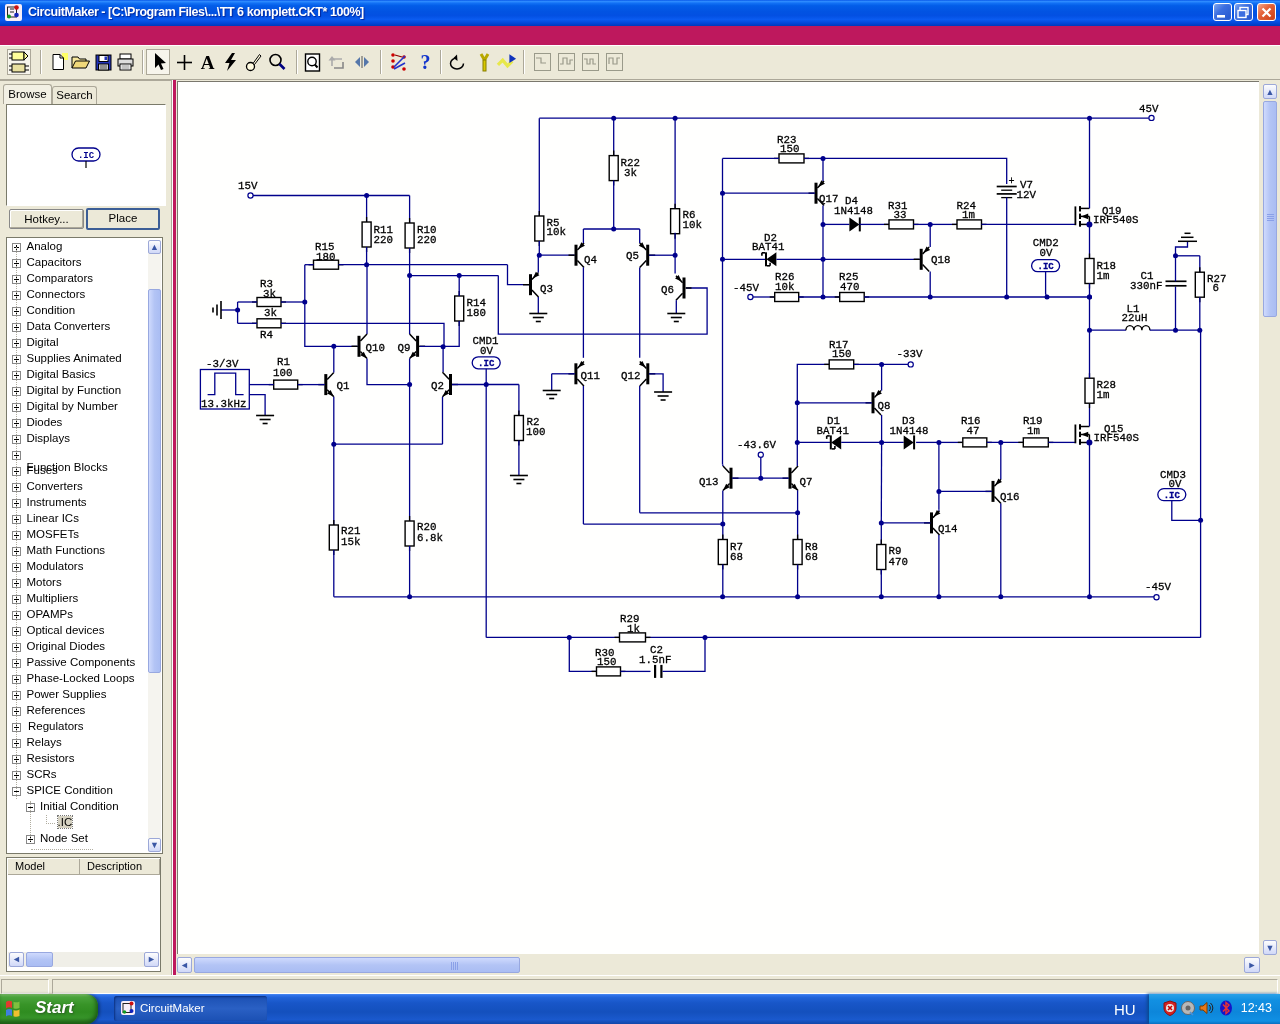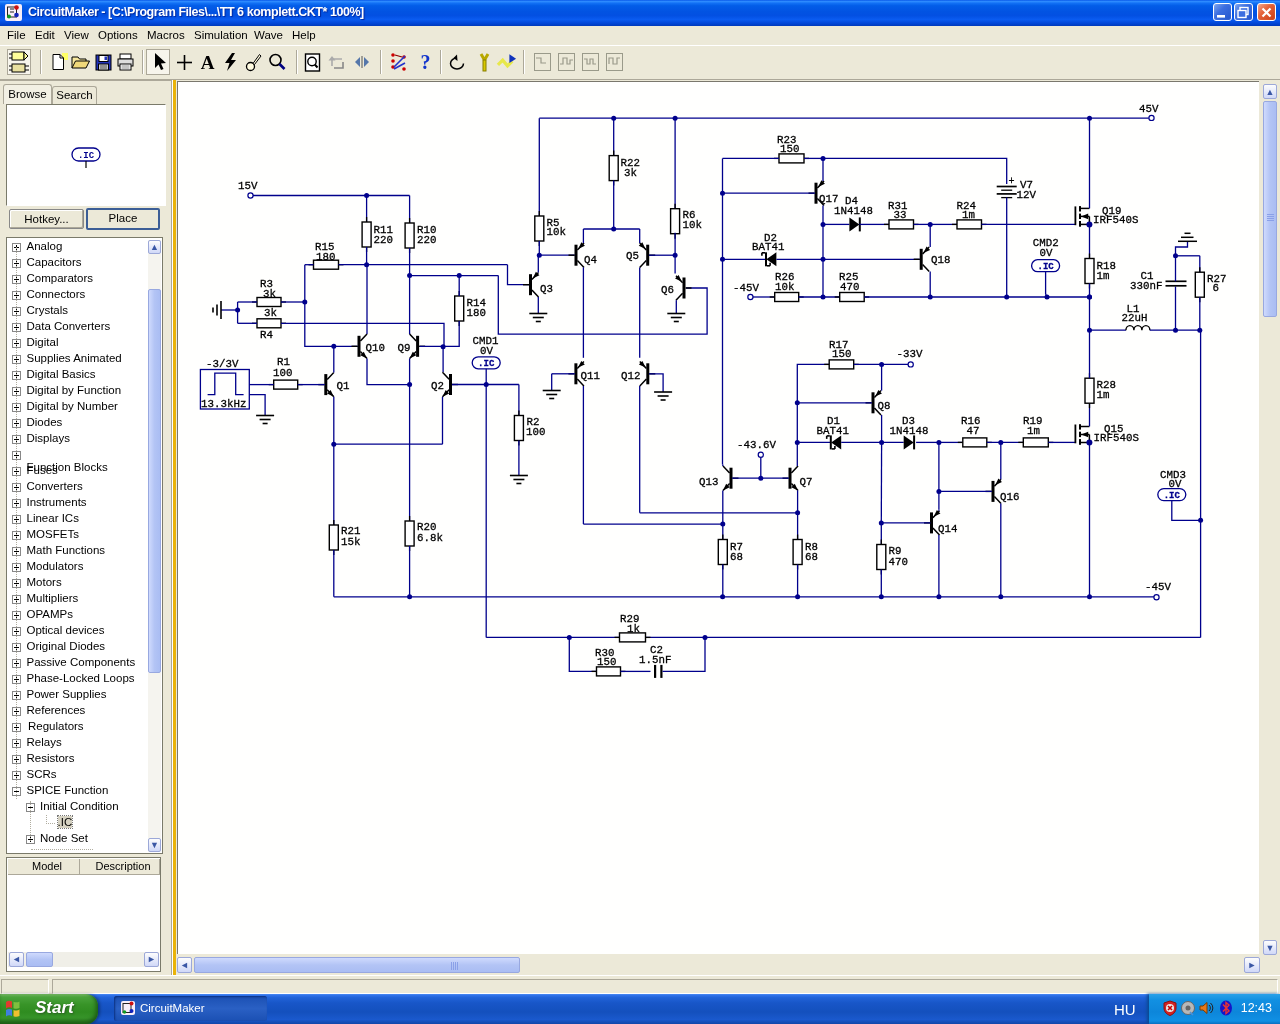--- a/index.html
+++ b/index.html
@@ -1,15 +1,15 @@
 <!DOCTYPE html>
 <html><head><meta charset="utf-8"><style>
 * { margin:0; padding:0; box-sizing:border-box; }
 html,body { width:1280px; height:1024px; overflow:hidden; font-family:"Liberation Sans",sans-serif; }
-#scr { position:relative; width:1280px; height:1024px; background:#eab308;padding-left:47px; }
+#scr { position:relative; width:1280px; height:1024px; background:#be185d;padding-left:47px; }
 #titlebar { position:absolute; left:0; top:0; width:1280px; height:26px;
   background:linear-gradient(180deg,#0a59e9 0%,#2e8cff 6%,#1271f5 12%,#035de8 22%,#0253e2 45%,#0350e2 60%,#0a5bf0 75%,#0146d6 90%,#0039bb 100%); }
 #title-ic { position:absolute; left:5px; top:4px; width:17px; height:17px; background:#f8eef8; border-radius:2px; }
 #title-txt { position:absolute; left:28px; top:5px; color:#fff; font-size:12.5px; font-weight:bold; letter-spacing:-0.45px; text-shadow:1px 1px 1px #00259c; }
 .capbtn { position:absolute; top:3px; width:18.5px; height:18px; border-radius:3px; border:1px solid #fff;
   color:#fff; font-size:12px; text-align:center; line-height:17px;
   background:linear-gradient(135deg,#7ba4ee 0%,#3c6ee0 40%,#2355cc 100%); box-shadow:inset 0 0 2px #fff3; }
 #btn-close { background:linear-gradient(135deg,#f2a68a 0%,#e4633a 40%,#ca3c12 100%); }
 #menubar { position:absolute; left:0; top:26px; width:1280px; height:19px; background:#ece9d8; font-size:11.5px; color:#000; }
 #menubar span { position:absolute; top:3px; }
@@ -29,21 +29,21 @@
 #treebox { position:absolute; left:6px; top:156px; width:157px; height:617px; background:#fff; border:1px solid #7a7a6a; overflow:hidden; }
 .trow { position:absolute; font-size:11.5px; color:#000; white-space:nowrap; }
 .trow.sel { background:#d6d2c2; outline:1px dotted #777; }
 .pbox { position:absolute; width:9px; height:9px; border:1px solid #888; background:#fff; }
 .pbox span { position:absolute; left:1px; top:3px; width:5px; height:1px; background:#000; }
 .pbox i { position:absolute; left:3px; top:1px; width:1px; height:5px; background:#000; }
 #treescroll { position:absolute; right:1px; top:2px; width:13px; height:612px; background:#f5f4ef; }
 .tdot { position:absolute; width:1px; border-left:1px dotted #b0ada0; }
 .tdoth { position:absolute; height:1px; border-top:1px dotted #b0ada0; }
 #modelbox { position:absolute; left:6px; top:775.5px; width:155px; height:115px; background:#fff; border:1px solid #7a7a6a; }
-.mhdr { position:absolute; top:1px; height:16px; background:#ece9d8; border-right:1px solid #aca899; border-bottom:1px solid #aca899; font-size:11px; padding-left:7px; line-height:15px;text-align:center; }
+.mhdr { position:absolute; top:1px; height:16px; background:#ece9d8; border-right:1px solid #aca899; border-bottom:1px solid #aca899; font-size:11px; padding-left:7px; line-height:15px; }
 #mscroll { position:absolute; left:1px; bottom:4px; height:15px; right:1px; background:#f0efe8; }
 
 .sbtn { position:absolute; background:linear-gradient(180deg,#fdfdfd,#d0d8f8); border:1px solid #9ca8d8; border-radius:2px; color:#3a57a5; display:flex; align-items:center; justify-content:center; font-size:9px; font-weight:bold; }
 .sthumb { position:absolute; background:linear-gradient(90deg,#cfdafd,#b3c4f5 50%,#aabdf3); border:1px solid #98a8e0; border-radius:2px; }
 .sthumbh { position:absolute; background:linear-gradient(180deg,#cfdafd,#b3c4f5 50%,#aabdf3); border:1px solid #98a8e0; border-radius:2px; }
 
 #schemwrap { position:absolute; left:176px; top:80px; width:1104px; height:895px; background:#ece9d8; }
 #canvas { position:absolute; left:1px; top:1px; width:1082px; height:872.5px; background:#fffffe; border-left:1px solid #7a786d; border-top:1px solid #7a786d; }
 
 #statusbar { position:absolute; left:0; top:975px; width:1280px; height:20px; background:#ece9d8; border-top:1px solid #fff; }
@@ -81,30 +81,20 @@
           <rect x="3" y="11" width="8" height="2.6" fill="#fff"></rect>
         </svg></div>
     <div class="capbtn" style="right:27.5px"><svg width="17" height="17" viewBox="0 0 17 17">
           <rect x="5" y="3.5" width="8" height="7" fill="none" stroke="#fff" stroke-width="1.4"></rect>
           <rect x="3" y="6.5" width="8" height="7" fill="#3c6ee0" stroke="#fff" stroke-width="1.4"></rect>
         </svg></div>
     <div class="capbtn" id="btn-close" style="right:4.5px"><svg width="17" height="17" viewBox="0 0 17 17">
           <path d="M4.5 4.5 L12.5 12.5 M12.5 4.5 L4.5 12.5" stroke="#fff" stroke-width="2.2"></path>
         </svg></div>
   </div>
-  <div id="menubar">
-    <span style="left:7px">File</span>
-      <span style="left:35px">Edit</span>
-      <span style="left:64px">View</span>
-    <span style="left:98px">Options</span>
-      <span style="left:147px">Macros</span>
-      <span style="left:194px">Simulation</span>
-    <span style="left:254px">Wave</span>
-      <span style="left:292px">Help</span>
-  </div>
   <div id="toolbar">
       <div class="tbtn pressed" style="left:7px;width:24px">
         <svg width="22" height="24" viewBox="0 0 22 24">
           <rect x="4" y="2" width="12" height="8" fill="#ffff99" stroke="#000"></rect>
           <polygon points="16,2 20,6 16,10" fill="#ffff99" stroke="#000"></polygon>
           <line x1="1" y1="4" x2="4" y2="4" stroke="#000"></line>
           <line x1="1" y1="8" x2="4" y2="8" stroke="#000"></line>
           <rect x="4" y="14" width="13" height="8" fill="#e8e0a0" stroke="#000"></rect>
           <line x1="1" y1="16" x2="4" y2="16" stroke="#000"></line>
           <line x1="1" y1="20" x2="4" y2="20" stroke="#000"></line>
@@ -302,21 +292,21 @@
 <div class="trow" style="left:19.5px;top:33.5px">Comparators</div>
 <div class="pbox" style="left:5.3px;top:53.0px">
           <span></span>
           <i></i>
         </div>
 <div class="trow" style="left:19.5px;top:49.5px">Connectors</div>
 <div class="pbox" style="left:5.3px;top:69.0px">
           <span></span>
           <i></i>
         </div>
-<div class="trow" style="left:19.5px;top:65.5px">Crystals</div>
+<div class="trow" style="left:19.5px;top:65.5px">Condition</div>
 <div class="pbox" style="left:5.3px;top:85.0px">
           <span></span>
           <i></i>
         </div>
 <div class="trow" style="left:19.5px;top:81.5px">Data Converters</div>
 <div class="pbox" style="left:5.3px;top:101.0px">
           <span></span>
           <i></i>
         </div>
 <div class="trow" style="left:19.5px;top:97.5px">Digital</div>
@@ -451,21 +441,21 @@
         </div>
 <div class="trow" style="left:19.5px;top:513.5px">Resistors</div>
 <div class="pbox" style="left:5.3px;top:533.0px">
           <span></span>
           <i></i>
         </div>
 <div class="trow" style="left:19.5px;top:529.5px">SCRs</div>
 <div class="pbox" style="left:5.3px;top:549.0px">
           <span></span>
         </div>
-<div class="trow" style="left:19.5px;top:545.5px">SPICE Function</div>
+<div class="trow" style="left:19.5px;top:545.5px">SPICE Condition</div>
 <div class="pbox" style="left:18.5px;top:565.0px">
           <span></span>
         </div>
 <div class="trow" style="left:33px;top:561.5px">Initial Condition</div>
 <div class="trow sel" style="left:50.5px;top:577.5px">.IC</div>
 <div class="pbox" style="left:18.5px;top:597.0px">
           <span></span>
           <i></i>
         </div>
 <div class="trow" style="left:33px;top:593.5px">Node Set</div>

